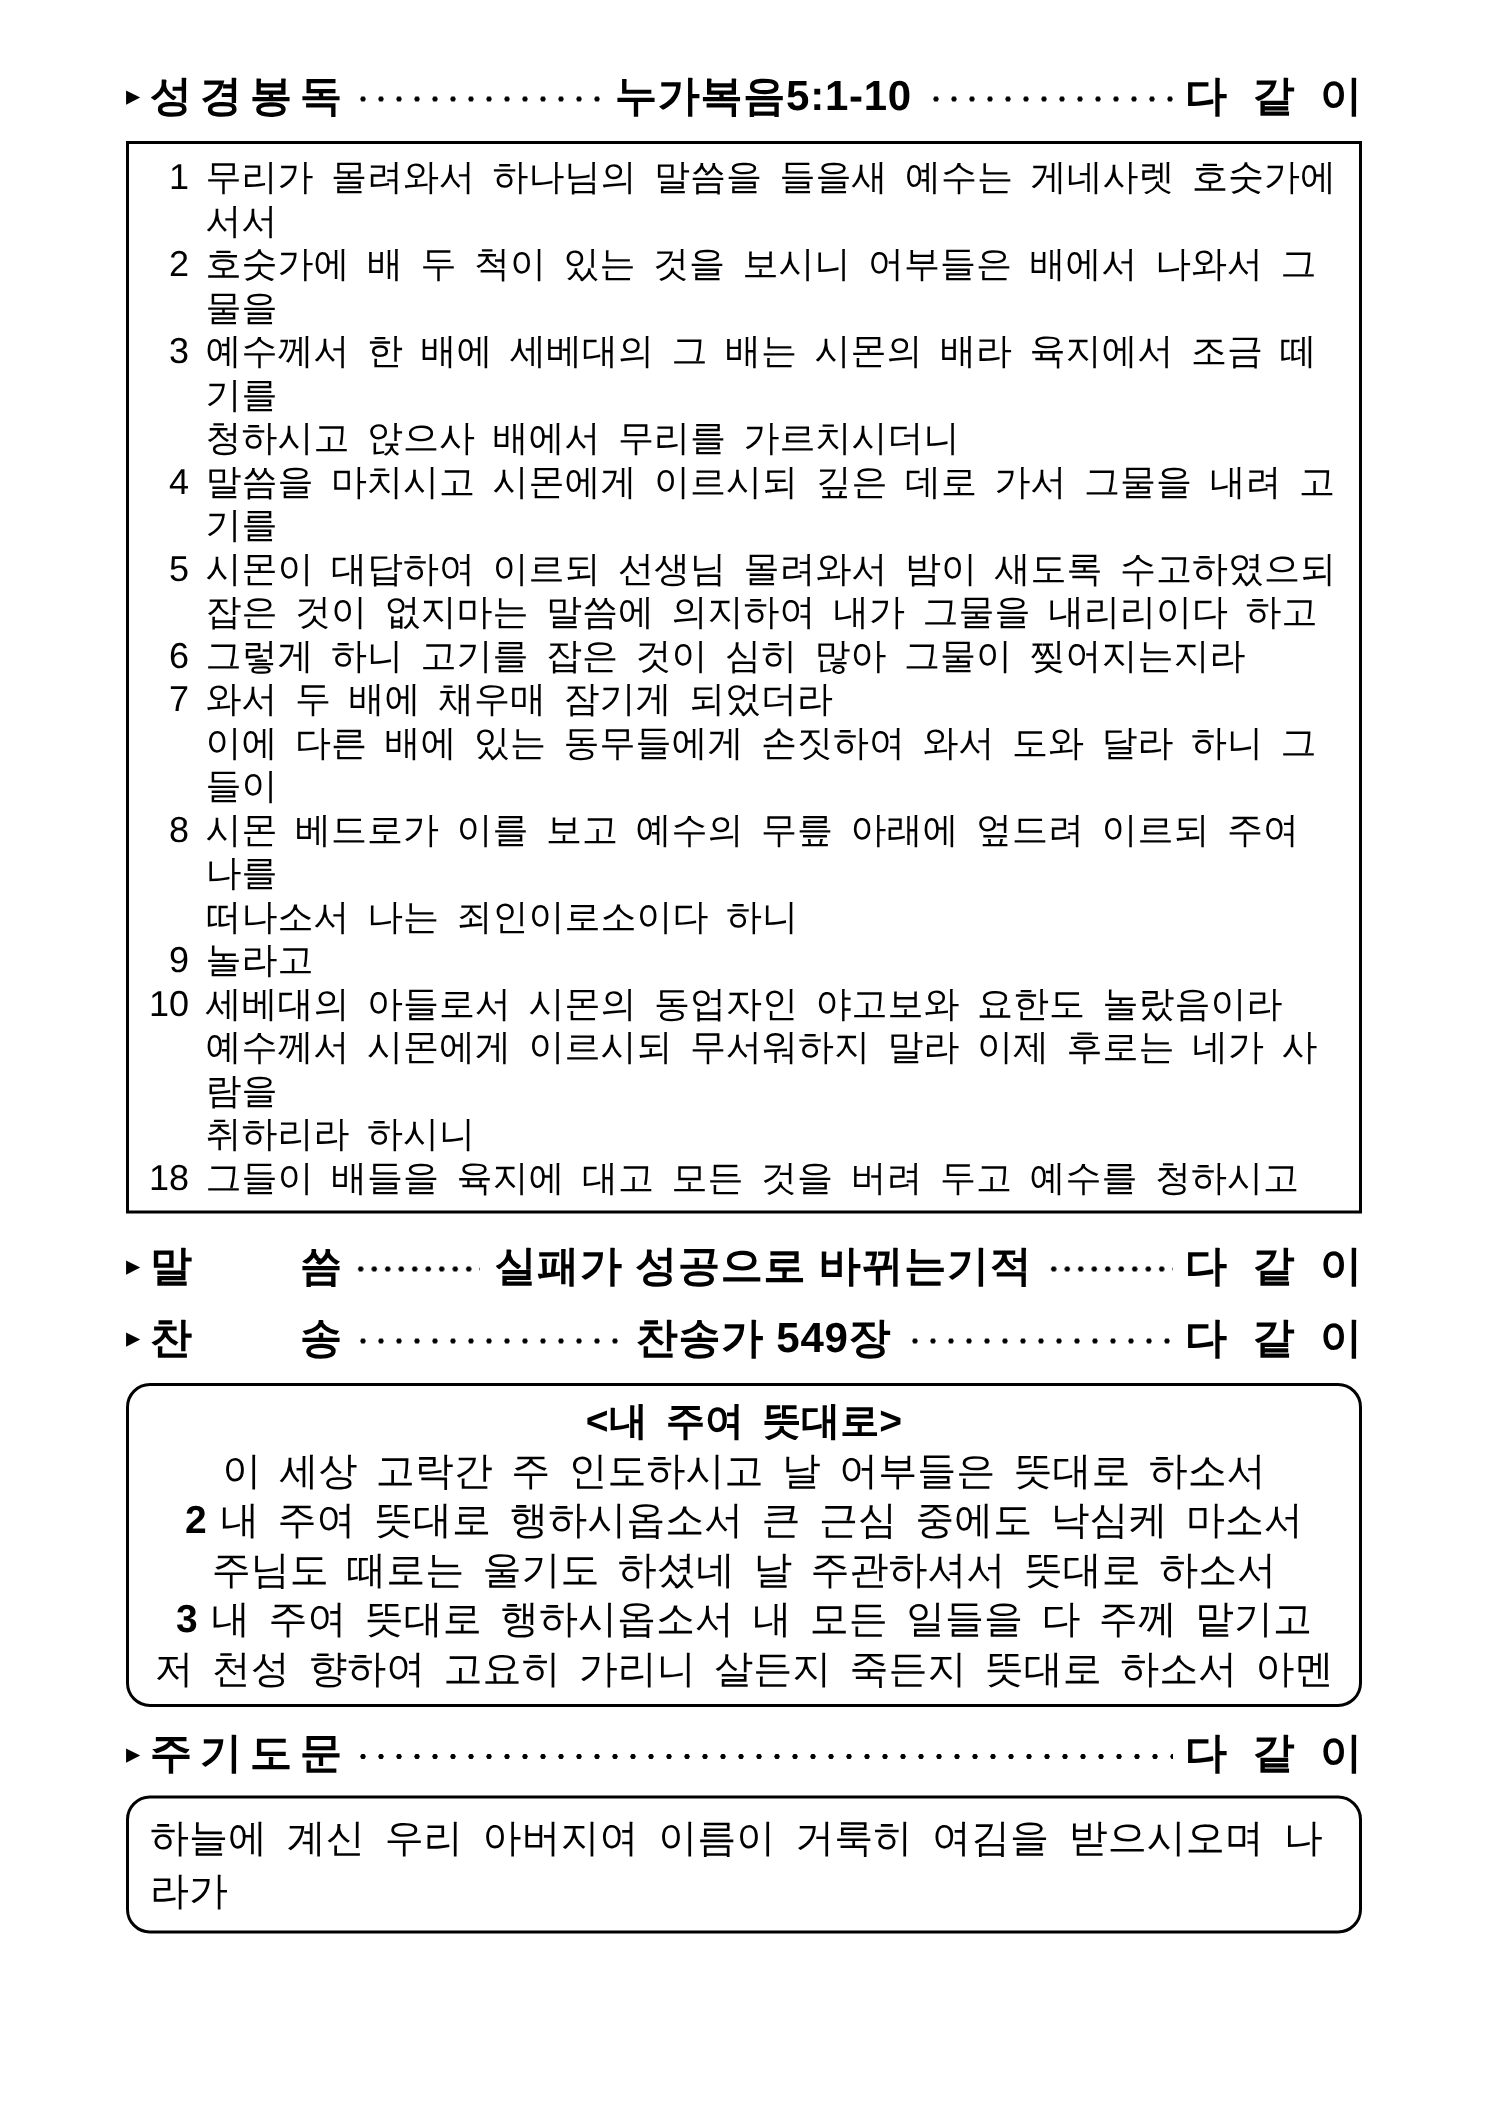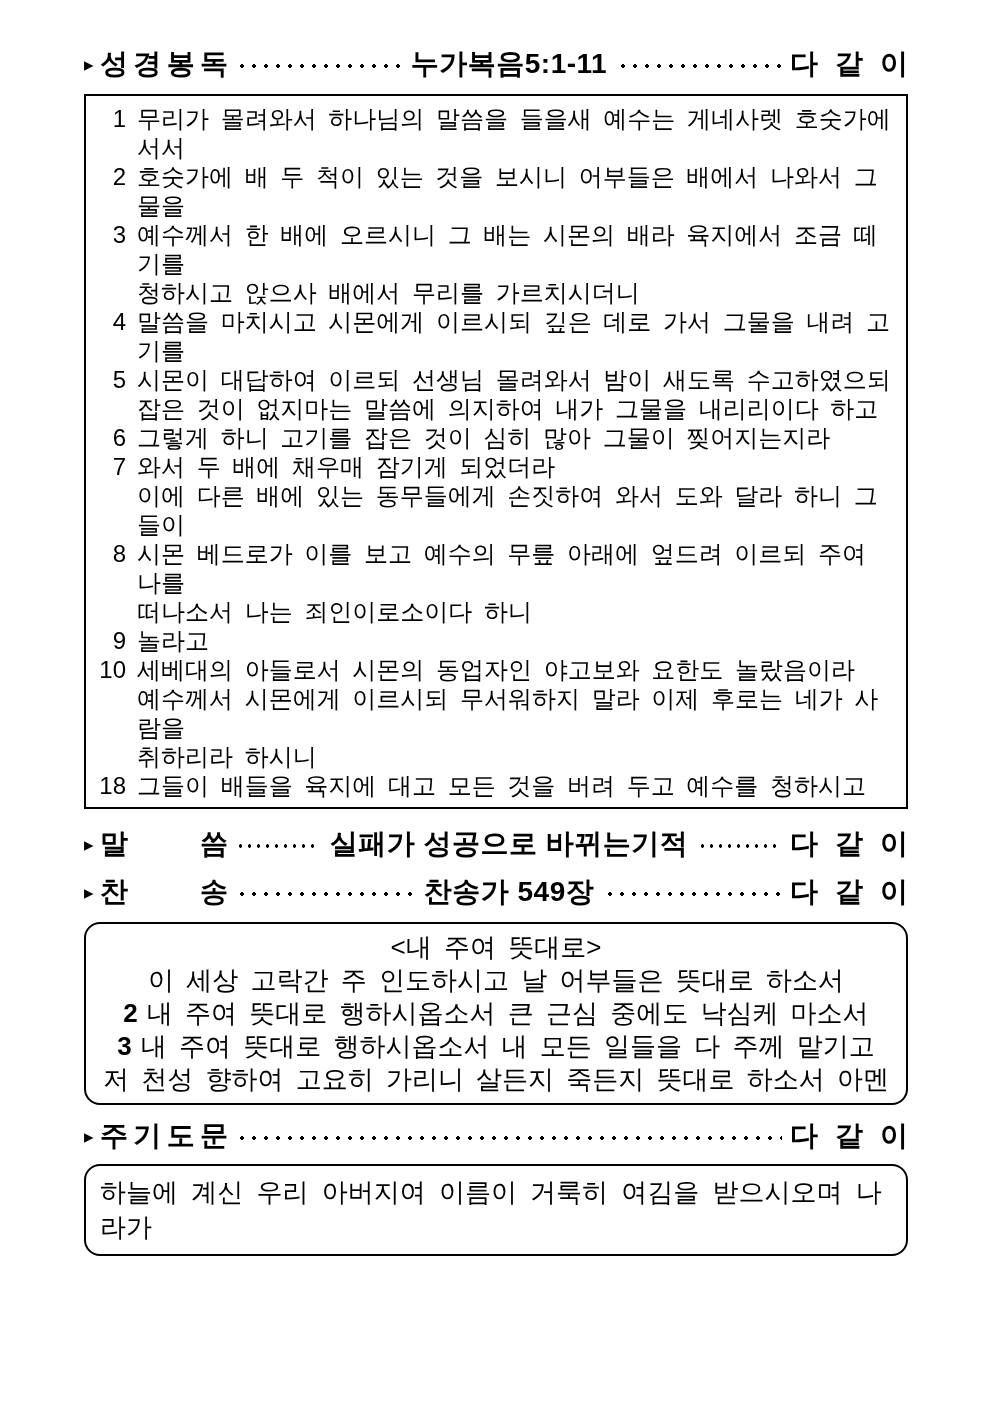--- a/index.html
+++ b/index.html
@@ -29,21 +29,21 @@
     margin-top:12px;padding:8px 12px 7px 10px;
     font-size:24px;line-height:29px;word-spacing:5px;
   }
   .verse{display:flex;}
   .vnum{width:30px;flex:none;text-align:right;margin-right:11px;}
   .vtext{flex:1;}
   .hymn-box{
     margin-top:12px;border-radius:16px;padding:7px 10px;
     font-size:26px;line-height:33px;word-spacing:5px;text-align:center;
   }
-  .hymn-title{font-weight:normal;text-align:center;}
+  .hymn-title{font-weight:bold;text-align:center;}
   .hymn-line b{margin-right:9px;}
   .hymn-line b:empty{display:none;margin:0;}
   .prayer-box{
     margin-top:10px;border-radius:16px;padding:9px 16px 9px 14px;
     font-size:26px;line-height:35px;word-spacing:6px;
   }
 </style>
 </head>
 <body>
 
@@ -51,21 +51,21 @@
 
   <div class="hrow">
     <span class="marker">▸</span>
     <span class="label">
       <span>성</span>
       <span>경</span>
       <span>봉</span>
       <span>독</span>
     </span>
     <span class="leader"></span>
-    <span class="htitle">누가복음5:1-11</span>
+    <span class="htitle">누가복음5:1-10</span>
     <span class="leader"></span>
     <span class="resp">
       <span>다</span>
       <span>같</span>
       <span>이</span>
     </span>
   </div>
 
   <div class="box scripture-box">
     <div class="verse">
@@ -76,21 +76,21 @@
     </div>
     <div class="verse">
       <span class="vnum">2</span>
       <div class="vtext">
         <div>호숫가에 배 두 척이 있는 것을 보시니 어부들은 배에서 나와서 그물을</div>
       </div>
     </div>
     <div class="verse">
       <span class="vnum">3</span>
       <div class="vtext">
-        <div>예수께서 한 배에 오르시니 그 배는 시몬의 배라 육지에서 조금 떼기를</div>
+        <div>예수께서 한 배에 세베대의 그 배는 시몬의 배라 육지에서 조금 떼기를</div>
         <div>청하시고 앉으사 배에서 무리를 가르치시더니</div>
       </div>
     </div>
     <div class="verse">
       <span class="vnum">4</span>
       <div class="vtext">
         <div>말씀을 마치시고 시몬에게 이르시되 깊은 데로 가서 그물을 내려 고기를</div>
       </div>
     </div>
     <div class="verse">
@@ -171,20 +171,21 @@
       <span>다</span>
       <span>같</span>
       <span>이</span>
     </span>
   </div>
 
   <div class="box hymn-box">
     <div class="hymn-title">&lt;내 주여 뜻대로&gt;</div>
     <div class="hymn-line"><span>이 세상 고락간 주 인도하시고 날 어부들은 뜻대로 하소서</span></div>
     <div class="hymn-line"><b>2</b><span>내 주여 뜻대로 행하시옵소서 큰 근심 중에도 낙심케 마소서</span></div>
+    <div class="hymn-line"><span>주님도 때로는 울기도 하셨네 날 주관하셔서 뜻대로 하소서</span></div>
     <div class="hymn-line"><b>3</b><span>내 주여 뜻대로 행하시옵소서 내 모든 일들을 다 주께 맡기고</span></div>
     <div class="hymn-line"><span>저 천성 향하여 고요히 가리니 살든지 죽든지 뜻대로 하소서 아멘</span></div>
   </div>
 
   <div class="hrow mt-r4">
     <span class="marker">▸</span>
     <span class="label">
       <span>주</span>
       <span>기</span>
       <span>도</span>

